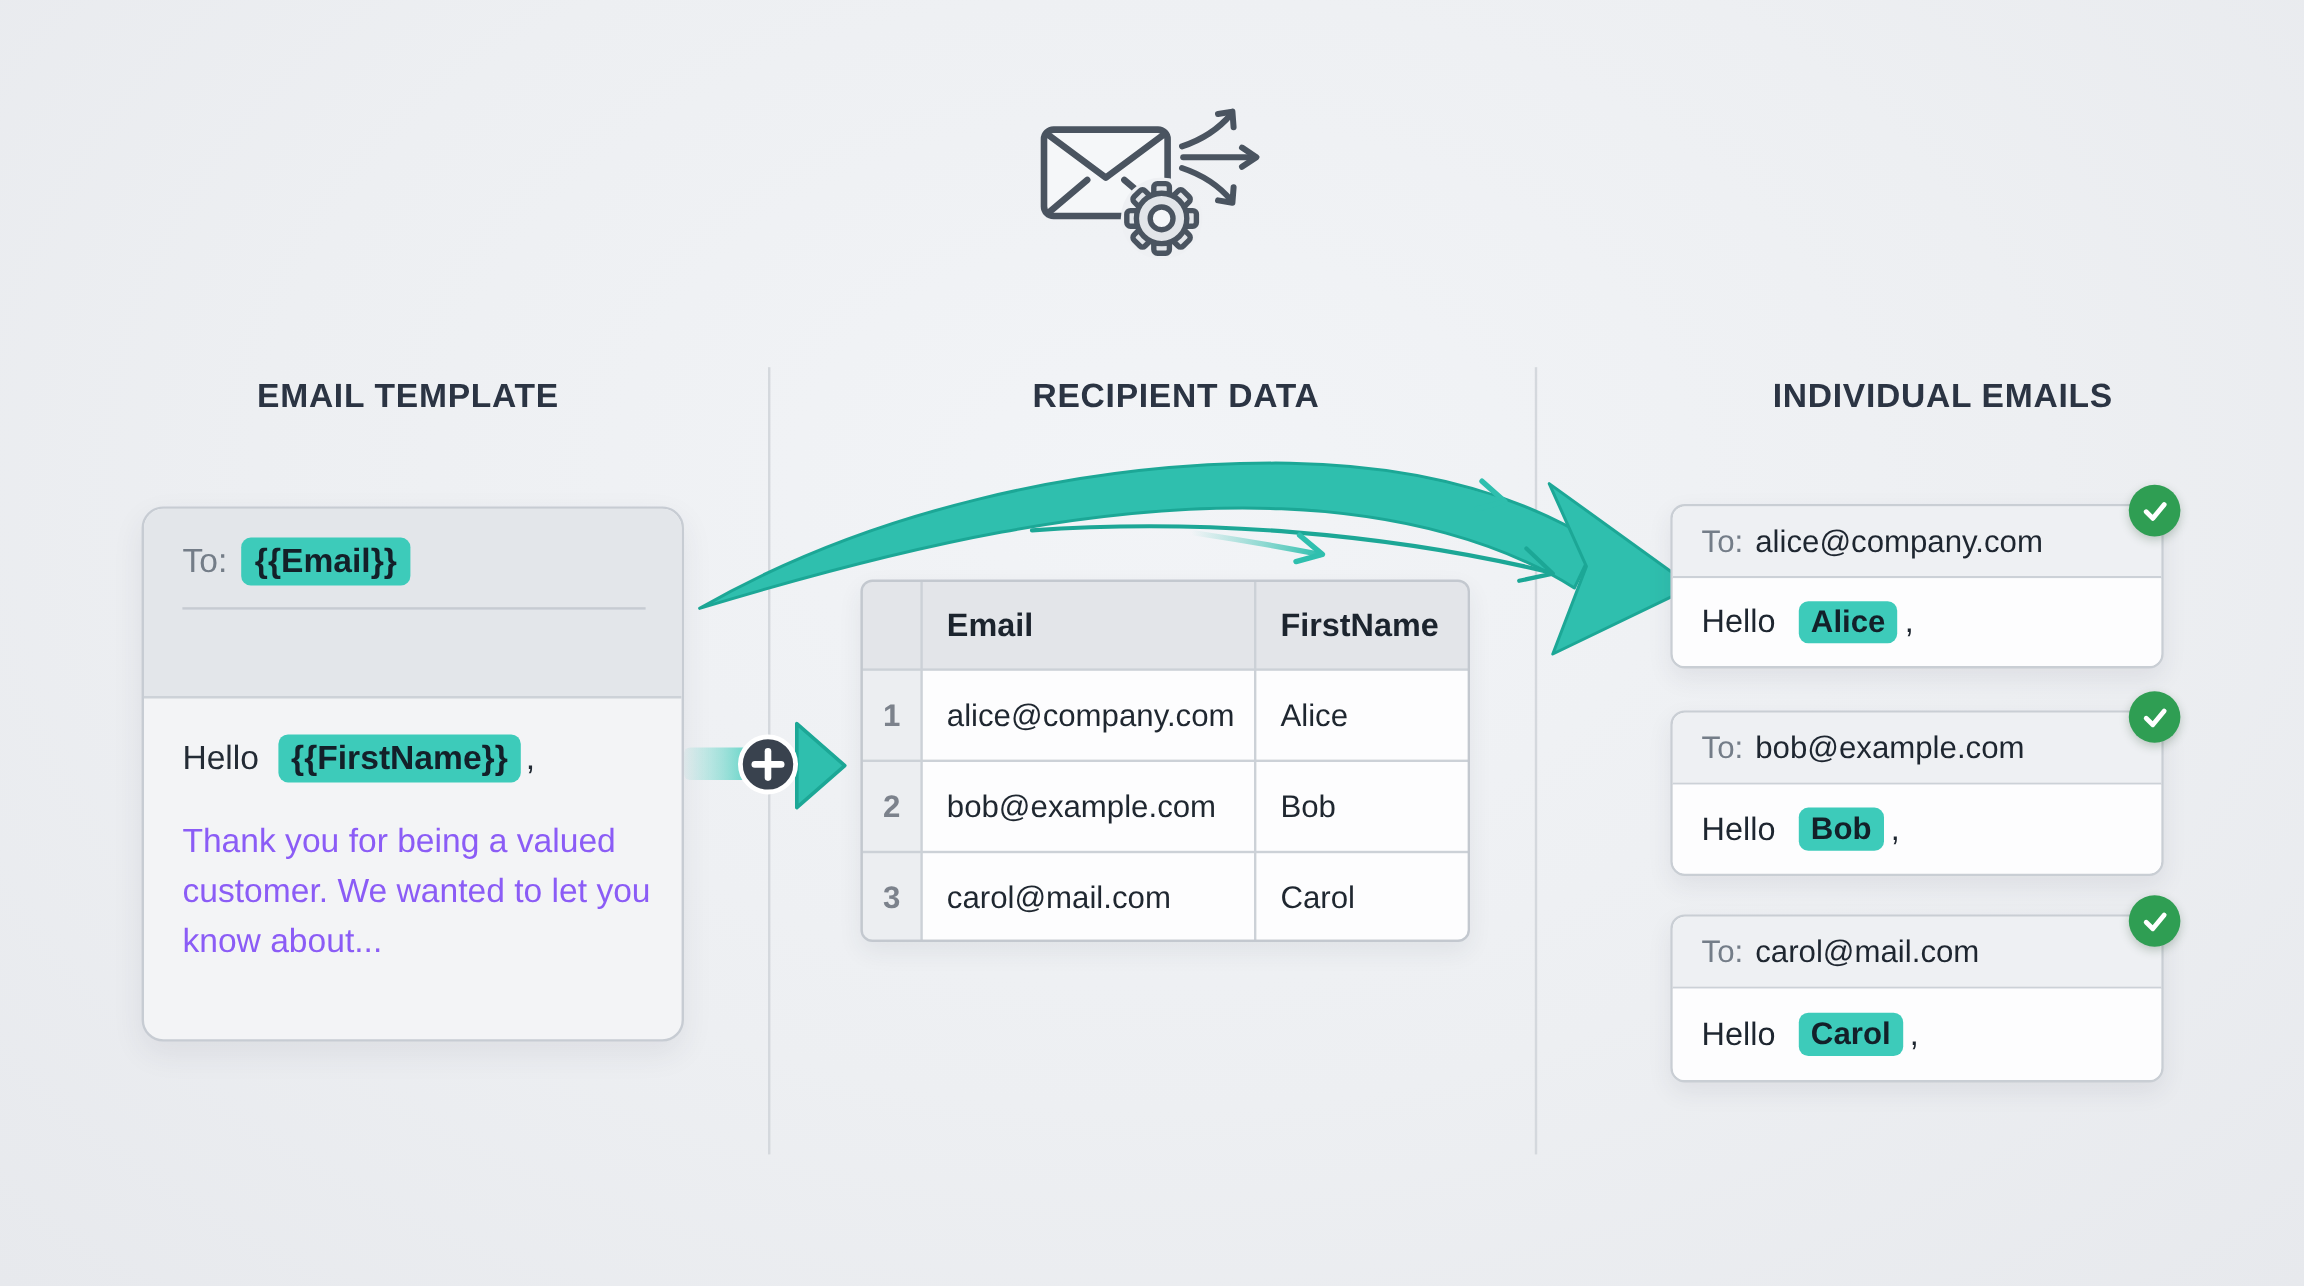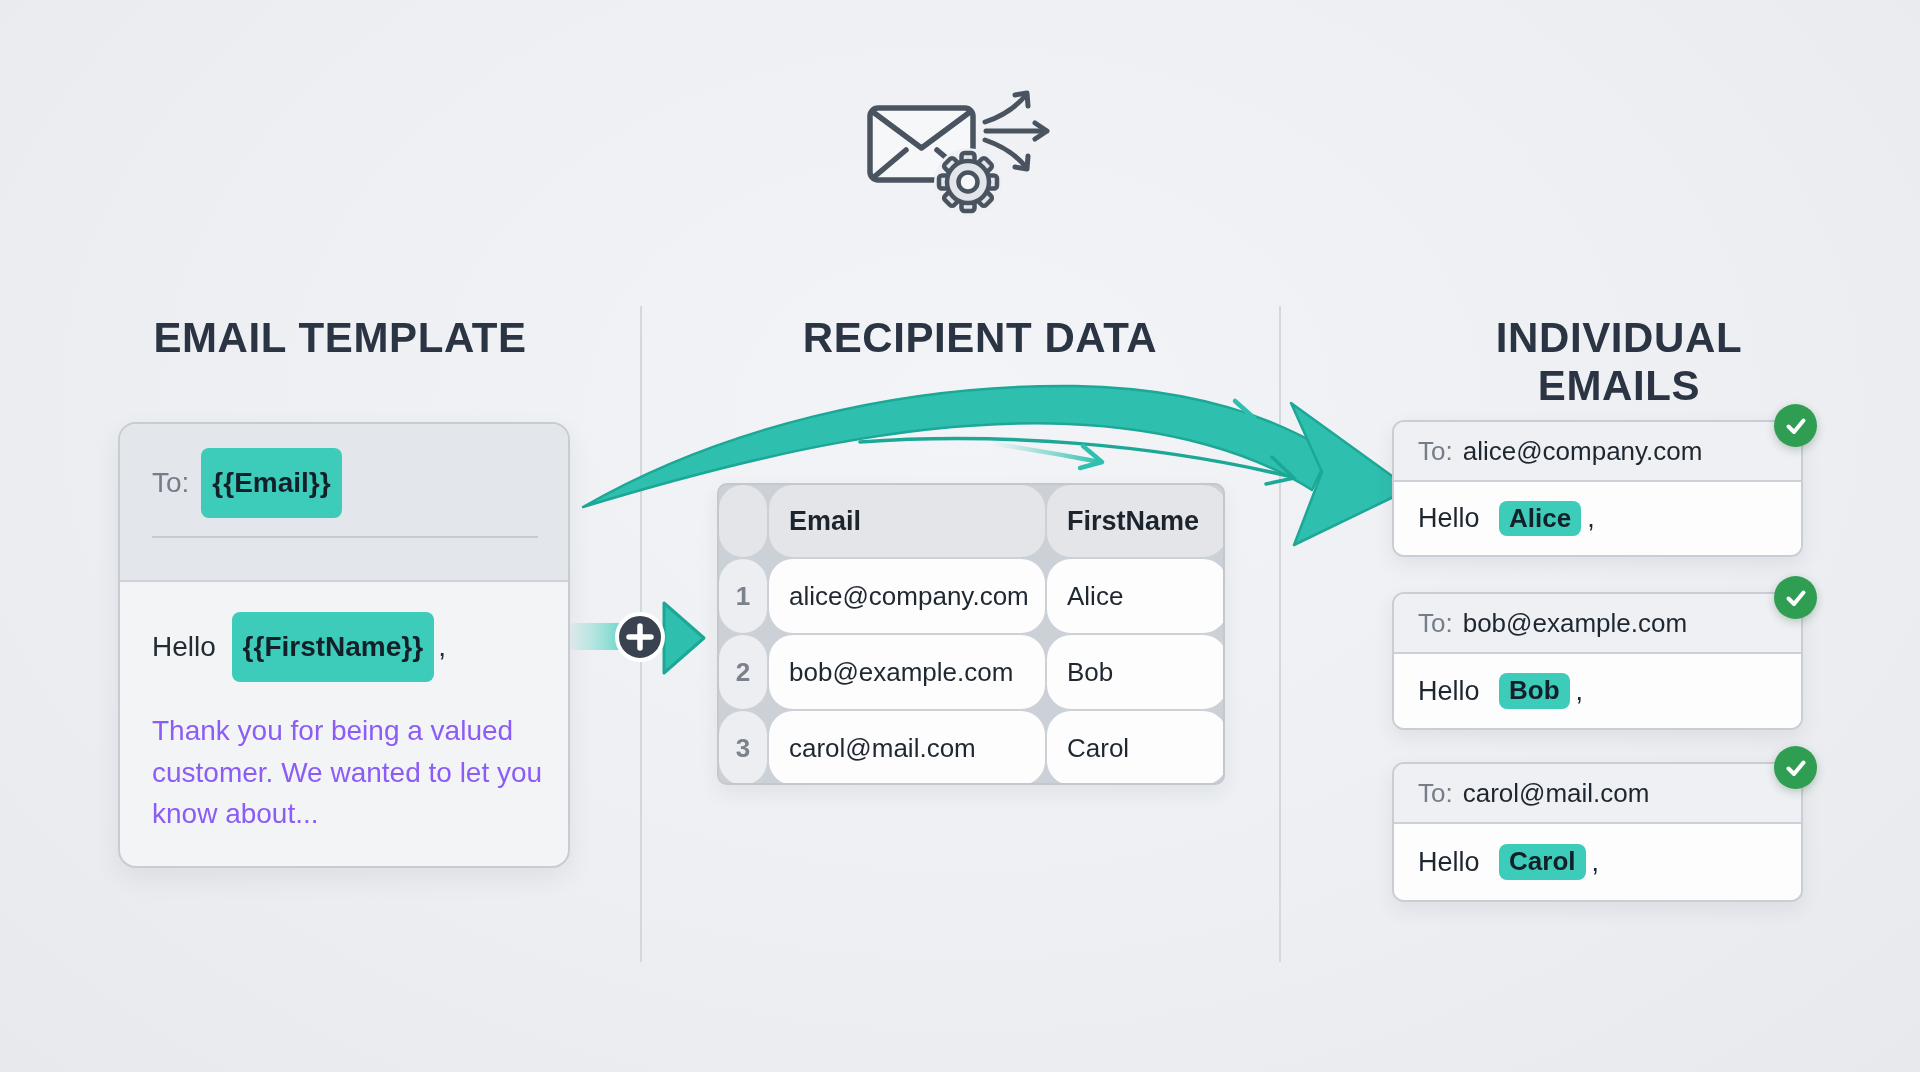--- a/index.html
+++ b/index.html
@@ -14,21 +14,21 @@
     background:radial-gradient(ellipse at 50% 38%, #f2f4f7 0%, #edeff2 55%, #e7e9ed 100%);
   }
 
   
   .vdiv{ position:absolute; top:306px; height:656px; width:2px; background:#d4d8dd; }
   .vdiv.one{ left:640px; } .vdiv.two{ left:1279px; }
 
   
   .heading{
     position:absolute; top:314px; text-align:center;
-    font-size:42px; font-weight:800; letter-spacing:.6px; color:#2b3443;
+    font-size:28px; font-weight:800; letter-spacing:.6px; color:#2b3443;
   }
   .heading.template{ left:105px; width:470px; }
   .heading.recipients{ left:733px; width:494px; }
   .heading.individual{ left:1414px; width:410px; }
 
   
   .top-icon{ position:absolute; left:860px; top:88px; }
 
   
   .tcard{
@@ -41,34 +41,34 @@
     background:#e3e6ea; border-bottom:2px solid #cdd2d8;
     height:158px; padding:24px 30px 0 32px;
   }
   .meta-line{ font-size:28px; color:#1e2630; display:flex; align-items:center; gap:12px; }
   .meta-label{ color:#747d88; }
   .hdr-divider{ border:none; border-top:2px solid #c6cbd2; margin:18px 0 16px 0; }
   .tcard-body{ padding:30px 32px; font-size:28px; color:#232b35; }
   .greeting{ display:flex; align-items:center; gap:4px; margin-bottom:28px; }
   .chip{
     background:#3dcbba; color:#132029; font-weight:700;
-    border-radius:8px; padding:19px 11px; display:inline-block; line-height:1.15;
+    border-radius:8px; padding:4px 11px; display:inline-block; line-height:1.15;
   }
   .chip.small{ font-size:26px; padding:3px 10px; }
   .para{ width:392px; line-height:1.48; color:#8b5cf6; }
 
   
   .rtable{
     position:absolute; left:717px; top:483px; width:508px; height:302px;
     display:grid; grid-template-columns:48px 276px 180px;
     grid-template-rows:72px 74px 74px 74px; gap:2px;
     background:#ccd1d7; border:2px solid #c3c8cf; border-radius:10px; overflow:hidden;
     box-shadow:0 8px 20px rgba(45,55,75,.07);
   }
-  .cell{ display:flex; align-items:center; font-size:26px;border-radius:24px; }
+  .cell{ display:flex; align-items:center; font-size:26px; }
   .cell.head{ background:#e3e5e9; font-weight:700; font-size:27px; color:#1c242e; padding-left:20px; }
   .cell.corner{ background:#e3e5e9; }
   .cell.num{ background:#eceef1; color:#7c828c; font-weight:700; justify-content:center; }
   .cell.data{ background:#fdfdfe; color:#1f2730; padding-left:20px; }
 
   
   .ecard{
     position:absolute; left:1392px; width:411px;
     border:2px solid #c9ced4; border-radius:12px;
     box-shadow:0 8px 20px rgba(45,55,75,.08);

